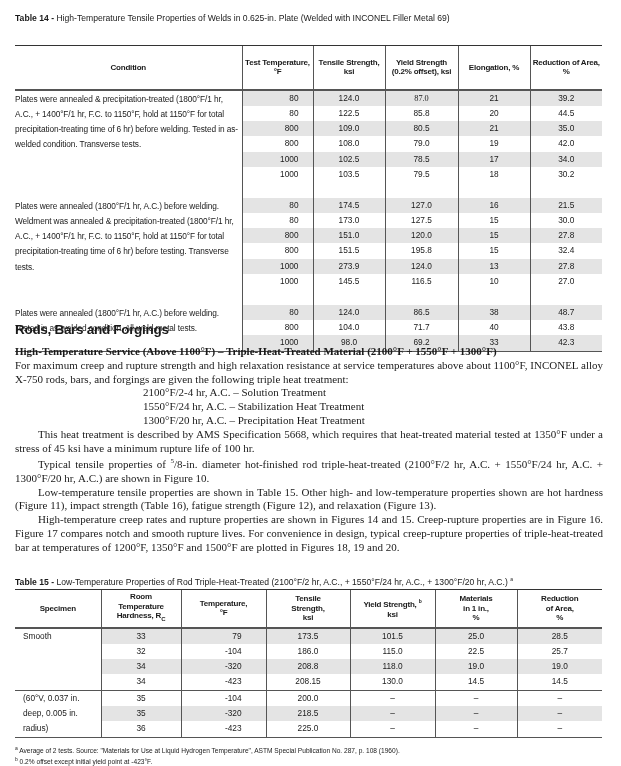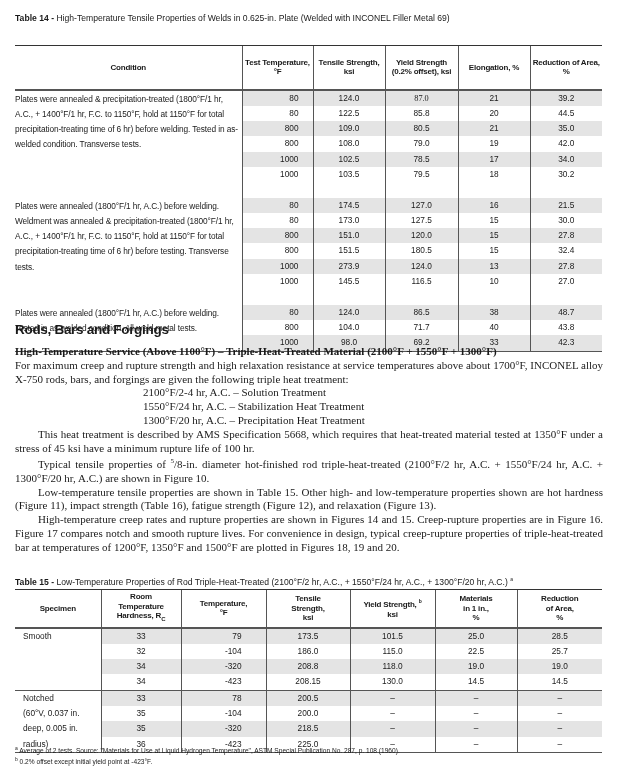--- a/index.html
+++ b/index.html
@@ -128,21 +128,21 @@
       <tr>
         <td class="vline shade" style="text-align: right; padding: 0px 14px 0px 0px;">800</td>
         <td class="vline shade" style="text-align: center;">151.0</td>
         <td class="vline shade" style="text-align: center;">120.0</td>
         <td class="vline shade" style="text-align: center;">15</td>
         <td class="vline shade" style="text-align: center;">27.8</td>
       </tr>
       <tr>
         <td class="vline" style="text-align: right; padding: 0px 14px 0px 0px;">800</td>
         <td class="vline" style="text-align: center;">151.5</td>
-        <td class="vline" style="text-align: center;">180.5</td>
+        <td class="vline" style="text-align: center;">195.8</td>
         <td class="vline" style="text-align: center;">15</td>
         <td class="vline" style="text-align: center;">32.4</td>
       </tr>
       <tr>
         <td class="vline shade" style="text-align: right; padding: 0px 14px 0px 0px;">1000</td>
         <td class="vline shade" style="text-align: center;">273.9</td>
         <td class="vline shade" style="text-align: center;">124.0</td>
         <td class="vline shade" style="text-align: center;">13</td>
         <td class="vline shade" style="text-align: center;">27.8</td>
       </tr>
@@ -183,21 +183,21 @@
         <td class="vline shade botline" style="text-align: center;">33</td>
         <td class="vline shade botline" style="text-align: center;">42.3</td>
       </tr>
     </tbody>
 </table>
 
 <div class="heading">Rods, Bars and Forgings</div>
 
 <div class="body" style="top:345px;">
   <div class="subhead">High-Temperature Service (Above 1100°F) – Triple-Heat-Treated Material (2100°F + 1550°F + 1300°F)</div>
-  <div class="just">For maximum creep and rupture strength and high relaxation resistance at service temperatures above about 1700°F, INCONEL alloy X-750 rods, bars, and forgings are given the following triple heat treatment:</div>
+  <div class="just">For maximum creep and rupture strength and high relaxation resistance at service temperatures above about 1100°F, INCONEL alloy X-750 rods, bars, and forgings are given the following triple heat treatment:</div>
   <div class="ht">2100°F/2-4 hr, A.C. – Solution Treatment</div>
   <div class="ht">1550°F/24 hr, A.C. – Stabilization Heat Treatment</div>
   <div class="ht">1300°F/20 hr, A.C. – Precipitation Heat Treatment</div>
   <div class="just indent">This heat treatment is described by AMS Specification 5668, which requires that heat-treated material tested at 1350°F under a stress of 45 ksi have a minimum rupture life of 100 hr.</div>
   <div class="just indent"><span>Typical tensile properties of </span><span class="frac"><sup>5</sup><span>/8</span></span><span>-in. diameter hot-finished rod triple-heat-treated (2100°F/2 hr, A.C. + 1550°F/24 hr, A.C. + 1300°F/20 hr, A.C.) are shown in Figure 10.</span></div>
   <div class="just indent">Low-temperature tensile properties are shown in Table 15. Other high- and low-temperature properties shown are hot hardness (Figure 11), impact strength (Table 16), fatigue strength (Figure 12), and relaxation (Figure 13).</div>
   <div class="just indent">High-temperature creep rates and rupture properties are shown in Figures 14 and 15. Creep-rupture properties are in Figure 16. Figure 17 compares notch and smooth rupture lives. For convenience in design, typical creep-rupture properties of triple-heat-treated bar at temperatures of 1200°F, 1350°F and 1500°F are plotted in Figures 18, 19 and 20.</div>
 </div>
 
 <div class="tbl-title sans" style="top:576px;"><b>Table 15 -</b><span> Low-Temperature Properties of Rod Triple-Heat-Treated (2100°F/2 hr, A.C., + 1550°F/24 hr, A.C., + 1300°F/20 hr, A.C.) </span><sup style="font-size:5px">a</sup></div>
@@ -276,29 +276,20 @@
       <tr>
         <td style="text-align: left; padding-left: 8px; border-bottom: 1.2px solid rgb(85, 85, 85);"></td>
         <td class="vline" style="border-bottom: 1.2px solid rgb(85, 85, 85);">34</td>
         <td class="vline" style="text-align: right; padding-right: 24px; border-bottom: 1.2px solid rgb(85, 85, 85);">-423</td>
         <td class="vline" style="border-bottom: 1.2px solid rgb(85, 85, 85);">208.15</td>
         <td class="vline" style="border-bottom: 1.2px solid rgb(85, 85, 85);">130.0</td>
         <td class="vline" style="border-bottom: 1.2px solid rgb(85, 85, 85);">14.5</td>
         <td class="vline" style="border-bottom: 1.2px solid rgb(85, 85, 85);">14.5</td>
       </tr>
       <tr>
-        <td style="text-align: left; padding-left: 8px;">Notched</td>
-        <td class="vline shade">33</td>
-        <td class="vline shade" style="text-align: right; padding-right: 24px;">78</td>
-        <td class="vline shade">200.5</td>
-        <td class="vline shade">–</td>
-        <td class="vline shade">–</td>
-        <td class="vline shade">–</td>
-      </tr>
-      <tr>
         <td style="text-align: left; padding-left: 8px;">(60°V, 0.037 in.</td>
         <td class="vline">35</td>
         <td class="vline" style="text-align: right; padding-right: 24px;">-104</td>
         <td class="vline">200.0</td>
         <td class="vline">–</td>
         <td class="vline">–</td>
         <td class="vline">–</td>
       </tr>
       <tr>
         <td style="text-align: left; padding-left: 8px;">deep, 0.005 in.</td>

